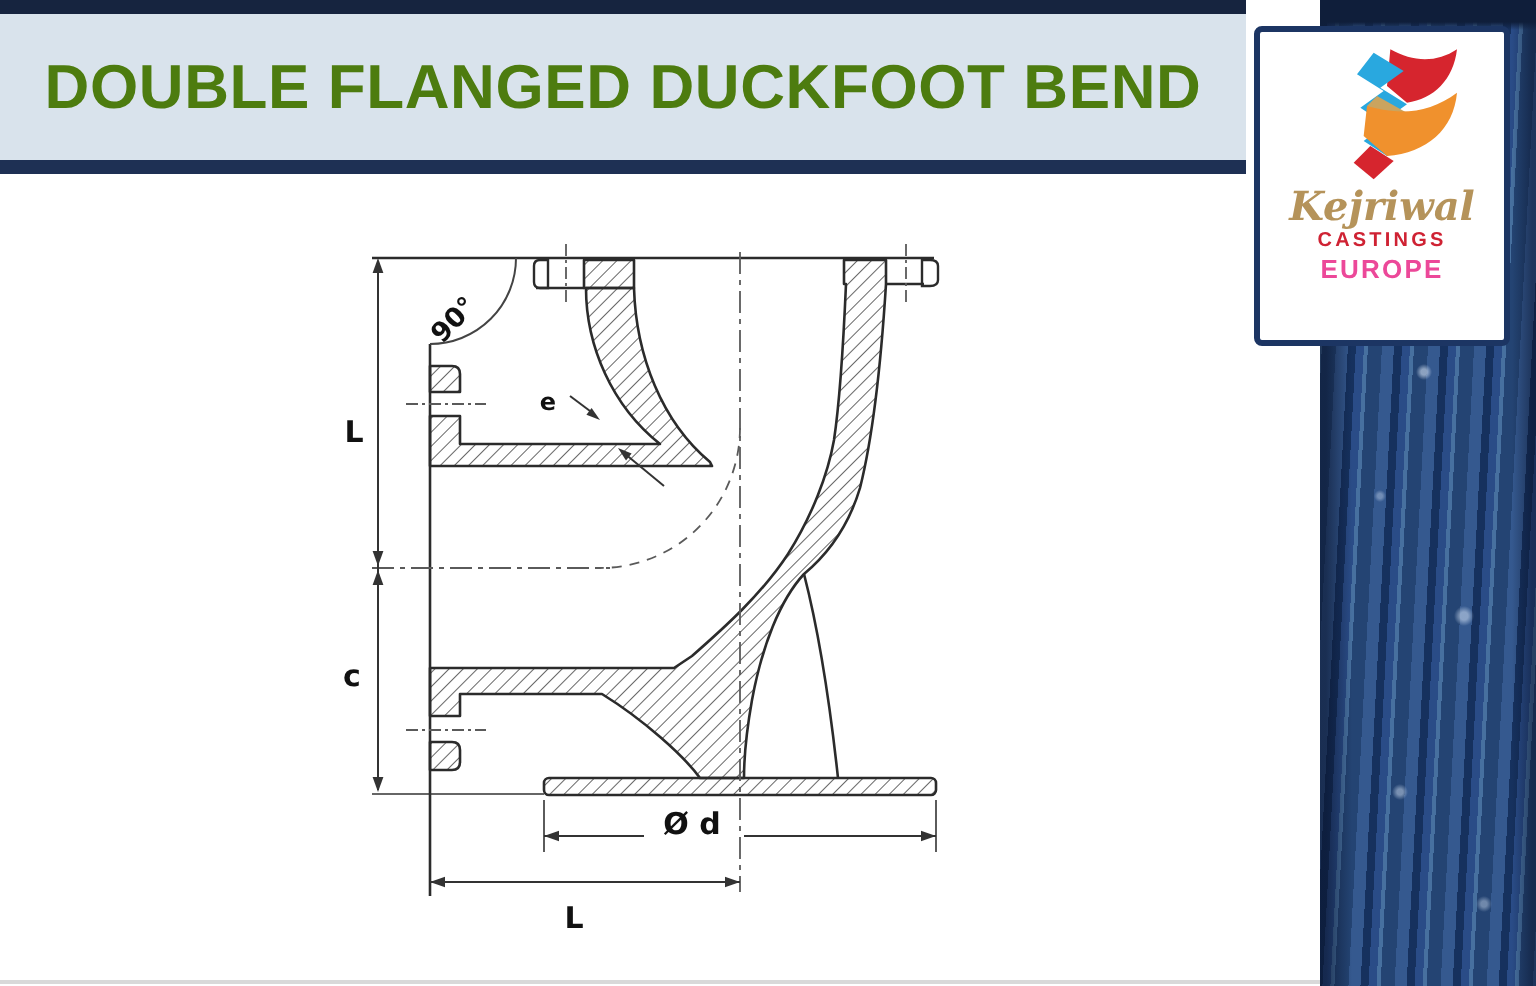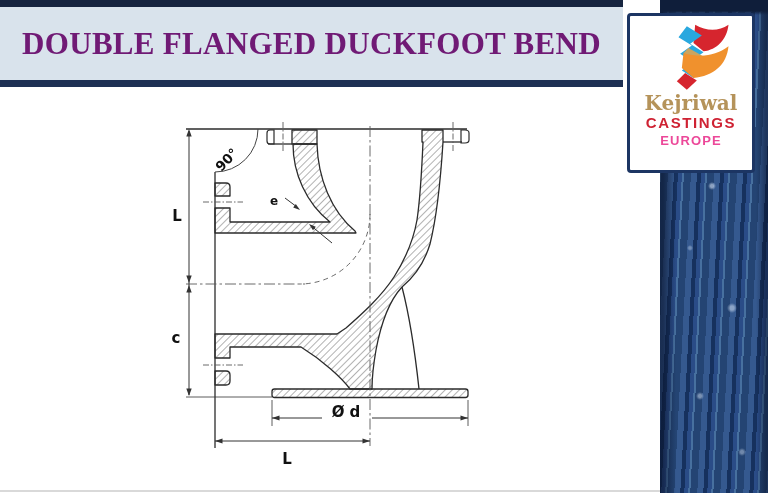--- a/index.html
+++ b/index.html
@@ -1,39 +1,39 @@
 <!DOCTYPE html>
 <html><head>
 <meta charset="utf-8">
 <style>
   html,body{margin:0;padding:0;background:#fff;}
   .page{position:relative;width:768px;height:493px;overflow:hidden;background:#fff;
         font-family:"Liberation Sans",sans-serif;}
   .topbar{position:absolute;left:0;top:0;width:623px;height:7px;background:#16243f;}
   .banner{position:absolute;left:0;top:7px;width:623px;height:73px;background:#d9e3ec;}
   .banner .title{width:100%;line-height:73px;text-align:center;font-size:31px;font-weight:bold;
-        color:#701a75;letter-spacing:.3px;white-space:nowrap;font-family:Liberation Serif, serif;}
+        color:#4d7c0f;letter-spacing:.3px;white-space:nowrap;}
   .rule{position:absolute;left:0;top:80px;width:623px;height:7px;background:#1e3054;}
   .strip{position:absolute;left:660px;top:0;width:108px;height:493px;background-color:#2b4c86;
     background-image:
       radial-gradient(circle at 52px 186px, rgba(225,238,255,.55) 0 1.5px, rgba(225,238,255,0) 4px),
       radial-gradient(circle at 72px 308px, rgba(225,238,255,.5) 0 2px, rgba(225,238,255,0) 5px),
       radial-gradient(circle at 40px 396px, rgba(225,238,255,.45) 0 1.5px, rgba(225,238,255,0) 4px),
       radial-gradient(circle at 82px 452px, rgba(225,238,255,.4) 0 1.5px, rgba(225,238,255,0) 4px),
       radial-gradient(circle at 30px 248px, rgba(225,238,255,.35) 0 1.2px, rgba(225,238,255,0) 3px),
       linear-gradient(180deg,#0f1e3a 0 11px, rgba(15,30,58,0) 15px),
       linear-gradient(90deg, rgba(8,18,42,.6) 0 3px, rgba(8,18,42,0) 16px),
       linear-gradient(270deg, rgba(8,18,42,.5) 0 2px, rgba(8,18,42,0) 12px),
       repeating-linear-gradient(93deg,#16315e 0 4px,#2a4c87 4px 8px,#47709f 8px 10px,#244473 10px 17px,#35598f 17px 23px);}
   .logo-card{position:absolute;left:627px;top:13px;width:122px;height:154px;background:#fff;
         border:3px solid #1c3563;border-radius:4px;text-align:center;z-index:5;}
   .logo-mark{display:block;margin:7px auto 0;}
-  .logo-script{font-family:"DejaVu Serif",serif;font-weight:700;font-size:20px;
+  .logo-script{font-family:"DejaVu Serif",serif;font-style:italic;font-weight:700;font-size:20px;
         line-height:1.05;color:#b5935a;}
-  .logo-castings{font-size:15px;font-weight:bold;color:#cf2233;letter-spacing:1.6px;line-height:1.1;margin-top:1px;}
+  .logo-castings{font-size:10px;font-weight:bold;color:#cf2233;letter-spacing:1.6px;line-height:1.1;margin-top:1px;}
   .logo-europe{font-size:13px;font-weight:bold;color:#ec4899;letter-spacing:1.1px;line-height:1.15;margin-top:2px;}
   .drawing{position:absolute;left:0;top:0;}
   .baseline-hair{position:absolute;left:0;top:490px;width:660px;height:2px;background:#d9d9d9;}
   svg text{font-family:"DejaVu Sans",sans-serif;fill:#111;}
 </style>
 </head>
 <body>
 
 <div class="page">
 

